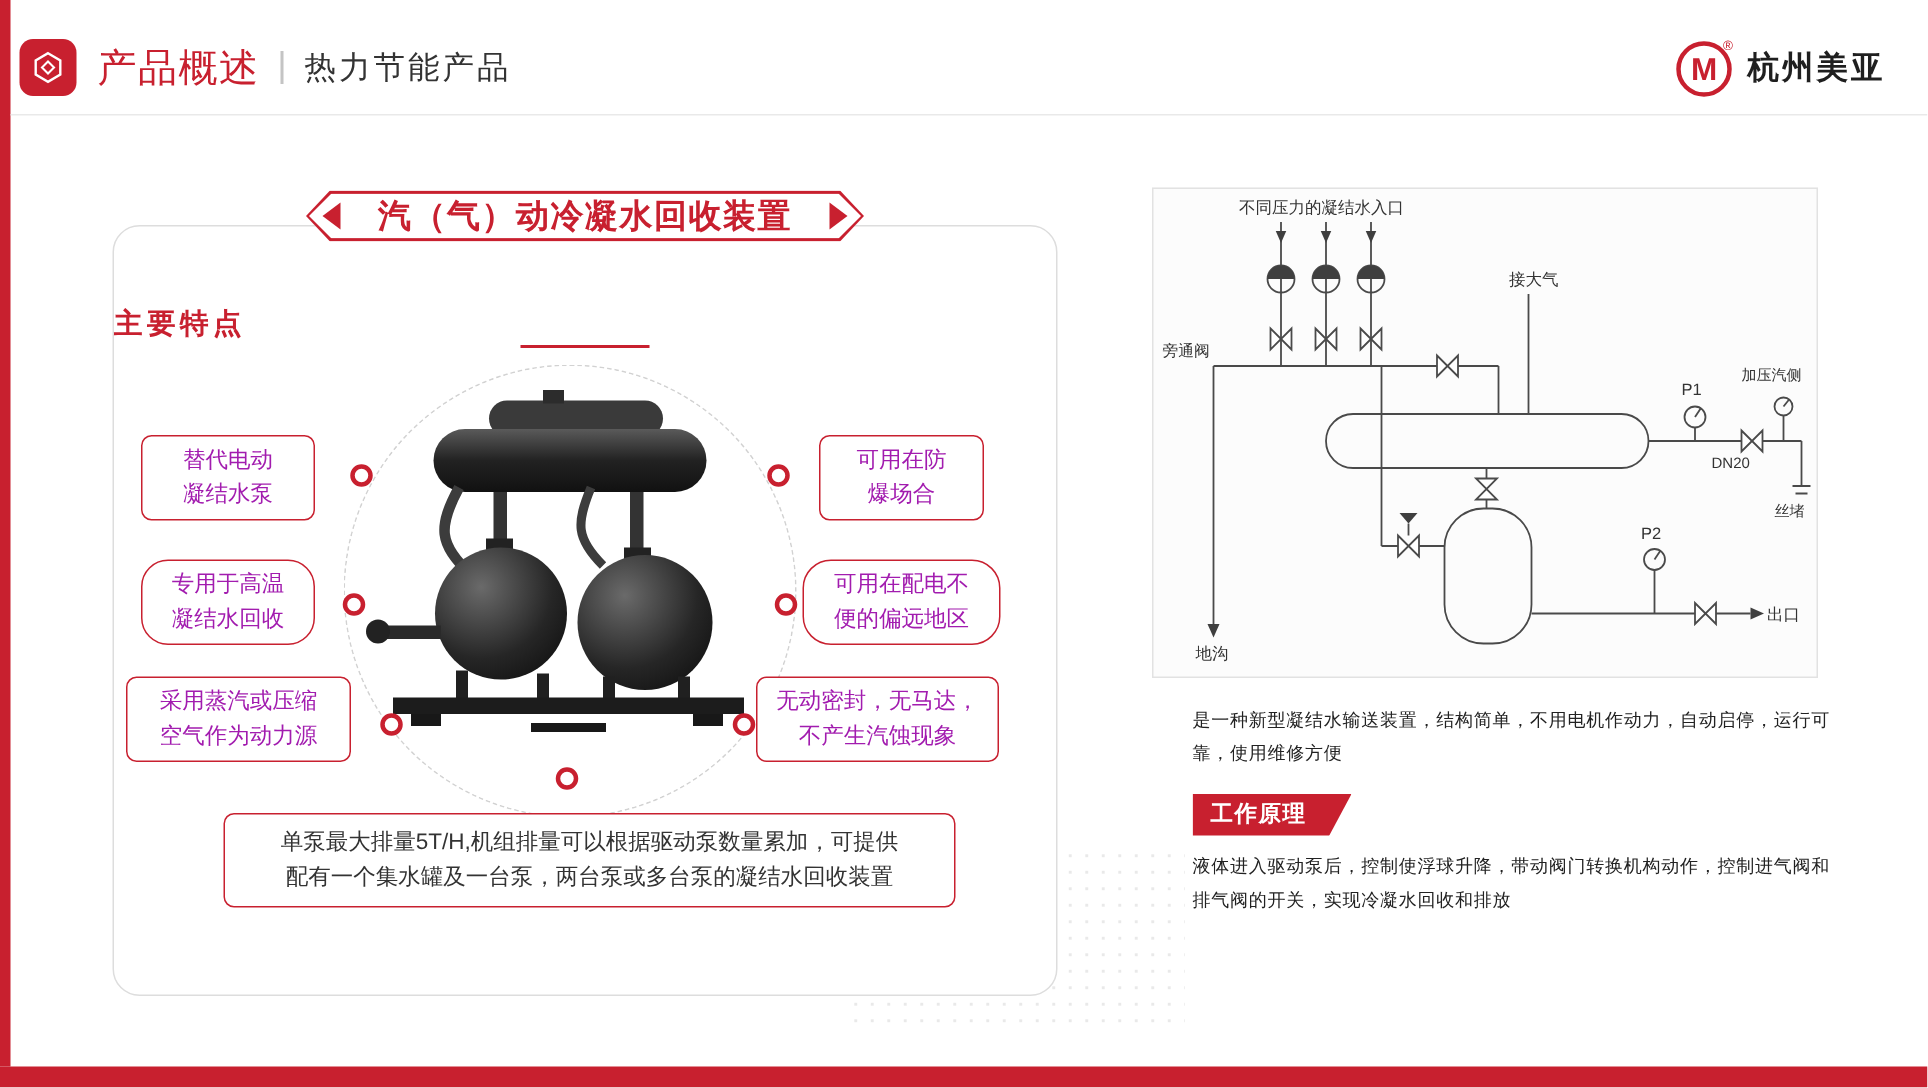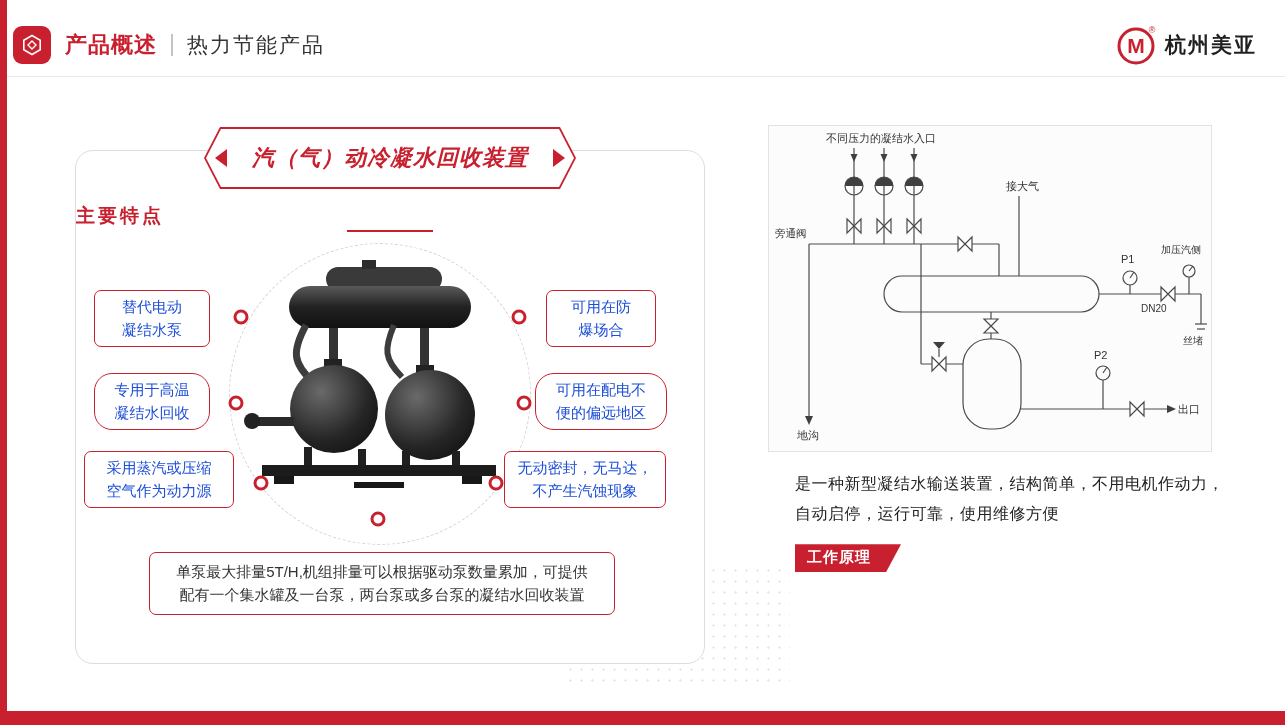--- a/index.html
+++ b/index.html
@@ -9,60 +9,60 @@
     background:#fff; color:#222;
     font-family:"Liberation Sans","DejaVu Sans",sans-serif;
   }
   
   .left-bar{position:absolute;left:0;top:0;width:7px;height:711px;background:var(--accent);}
   .bottom-bar{position:absolute;left:0;bottom:0;width:100%;height:14px;background:var(--accent);}
   .header-rule{position:absolute;left:7px;right:0;top:76px;height:1px;background:#e9e9e9;}
   
   .header{position:absolute;left:13px;top:26px;display:flex;align-items:center;gap:14px;}
   .badge{width:38px;height:38px;border-radius:9px;background:var(--accent);display:flex;align-items:center;justify-content:center;flex:0 0 auto;}
-  .h-title{font-size:22px;font-weight:bold;color:var(--accent);letter-spacing:1px;}
+  .h-title{font-size:26px;font-weight:normal;color:var(--accent);letter-spacing:1px;}
   .h-divider{width:2px;height:22px;background:#c4c4c4;}
   .h-sub{font-size:21px;color:#333;letter-spacing:2px;}
   .brand{position:absolute;right:28px;top:24px;display:flex;align-items:center;gap:8px;}
   .brand-name{font-size:21px;font-weight:bold;color:#1f1f1f;letter-spacing:2px;}
   
   .card{position:absolute;left:75px;top:150px;width:628px;height:512px;border:1px solid #ddd;border-radius:18px;background:#fff;}
-  .ribbon{position:absolute;left:50%;top:-24px;transform:translateX(-50%);width:372px;height:62px;font-style:italic;}
+  .ribbon{position:absolute;left:50%;top:-24px;transform:translateX(-50%);width:372px;height:34px;}
   .rb-outer{position:absolute;inset:0;background:var(--accent);
     clip-path:polygon(16px 0,calc(100% - 16px) 0,100% 50%,calc(100% - 16px) 100%,16px 100%,0 50%);}
   .rb-inner{position:absolute;inset:2px;background:#fff;
     clip-path:polygon(15px 0,calc(100% - 15px) 0,100% 50%,calc(100% - 15px) 100%,15px 100%,0 50%);}
   .rb-text{position:absolute;inset:0;display:flex;align-items:center;justify-content:center;
     font-size:22px;font-weight:bold;color:var(--accent);letter-spacing:1px;}
   .rb-arrow{position:absolute;top:50%;width:0;height:0;border-style:solid;}
   .rb-arrow.l{left:11px;transform:translateY(-50%);border-width:9px 12px 9px 0;border-color:transparent var(--accent) transparent transparent;}
   .rb-arrow.r{right:11px;transform:translateY(-50%);border-width:9px 0 9px 12px;border-color:transparent transparent transparent var(--accent);}
   .features-heading{position:absolute;left:0;right:0;top:52px;text-align:left;font-size:19px;font-weight:bold;color:var(--accent);letter-spacing:3px;}
   .features-underline{position:absolute;left:50%;top:79px;transform:translateX(-50%);width:86px;height:2px;background:var(--accent);}
   .dashed-circle{position:absolute;left:153px;top:92px;width:300px;height:300px;border:1px dashed #d2d2d2;border-radius:50%;}
   .product{position:absolute;left:158px;top:108px;width:290px;height:235px;}
   .fb{position:absolute;border:1.5px solid var(--accent);border-radius:7px;background:#fff;
-    padding:5px 6px;font-size:15px;line-height:1.5;text-align:center;white-space:pre-line;color:#1d4ed8;}
+    padding:5px 6px;font-size:15px;line-height:1.5;text-align:center;white-space:pre-line;color:#a21caf;}
   .fb.l1{left:18px;top:139px;width:102px;}
   .fb.l2{left:18px;top:222px;width:102px;border-radius:18px;}
   .fb.l3{left:8px;top:300px;width:136px;}
   .fb.r1{left:470px;top:139px;width:96px;}
   .fb.r2{left:459px;top:222px;width:118px;border-radius:19px;}
   .fb.r3{left:428px;top:300px;width:148px;}
   .dot{position:absolute;width:9px;height:9px;border:3px solid var(--accent);background:#fff;border-radius:50%;transform:translate(-50%,-50%);}
-  .note{position:absolute;left:73px;top:401px;width:448px;border:1.5px solid var(--accent);border-radius:7px;background:#fff;
-    padding:7px 8px;font-size:15px;line-height:1.55;text-align:center;white-space:pre-line;color:#333;}
+  .note{position:absolute;left:73px;top:391px;width:448px;border:1.5px solid var(--accent);border-radius:7px;background:#fff;
+    padding:7px 19px;font-size:15px;line-height:1.55;text-align:center;white-space:pre-line;color:#333;}
   
   .diagram-box{position:absolute;left:768px;top:125px;width:442px;height:325px;background:#fcfcfc;border:1px solid #e2e2e2;}
   .diagram{width:440px;height:323px;display:block;}
   .rc{position:absolute;left:795px;top:460px;width:430px;}
   .banner{display:inline-block;background:var(--accent);color:#fff;font-weight:bold;font-size:15px;
     padding:4px 30px 5px 12px;letter-spacing:1px;
     clip-path:polygon(0 0,100% 0,calc(100% - 15px) 100%,0 100%);}
-  .rc p{margin:9px 0 16px;font-size:16px;line-height:1.85;color:#222;letter-spacing:.5px;}
+  .rc p{margin:9px 0 16px;font-size:12px;line-height:1.85;color:#222;letter-spacing:.5px;}
   .dots-pattern{position:absolute;left:565px;top:565px;width:225px;height:125px;opacity:.45;pointer-events:none;
     background-image:radial-gradient(#cfcfcf 1.1px,transparent 1.3px);background-size:11px 11px;}
 </style>
 </head>
 <body>
 
 <div class="left-bar"></div>
 <div class="bottom-bar"></div>
 <div class="header-rule"></div>
 <div class="dots-pattern"></div>
@@ -230,13 +230,14 @@
       <text x="414" y="218" font-size="10">丝堵</text>
       <text x="325" y="233">P2</text>
       <text x="409" y="287">出口</text>
     </g>
   </svg>
 </div>
 
 <div class="rc">
   <p>是一种新型凝结水输送装置，结构简单，不用电机作动力，自动启停，运行可靠，使用维修方便</p>
   <div class="banner">工作原理</div>
+  <p>液体进入驱动泵后，控制使浮球升降，带动阀门转换机构动作，控制进气阀和排气阀的开关，实现冷凝水回收和排放</p>
 </div>
 
 </body></html>

